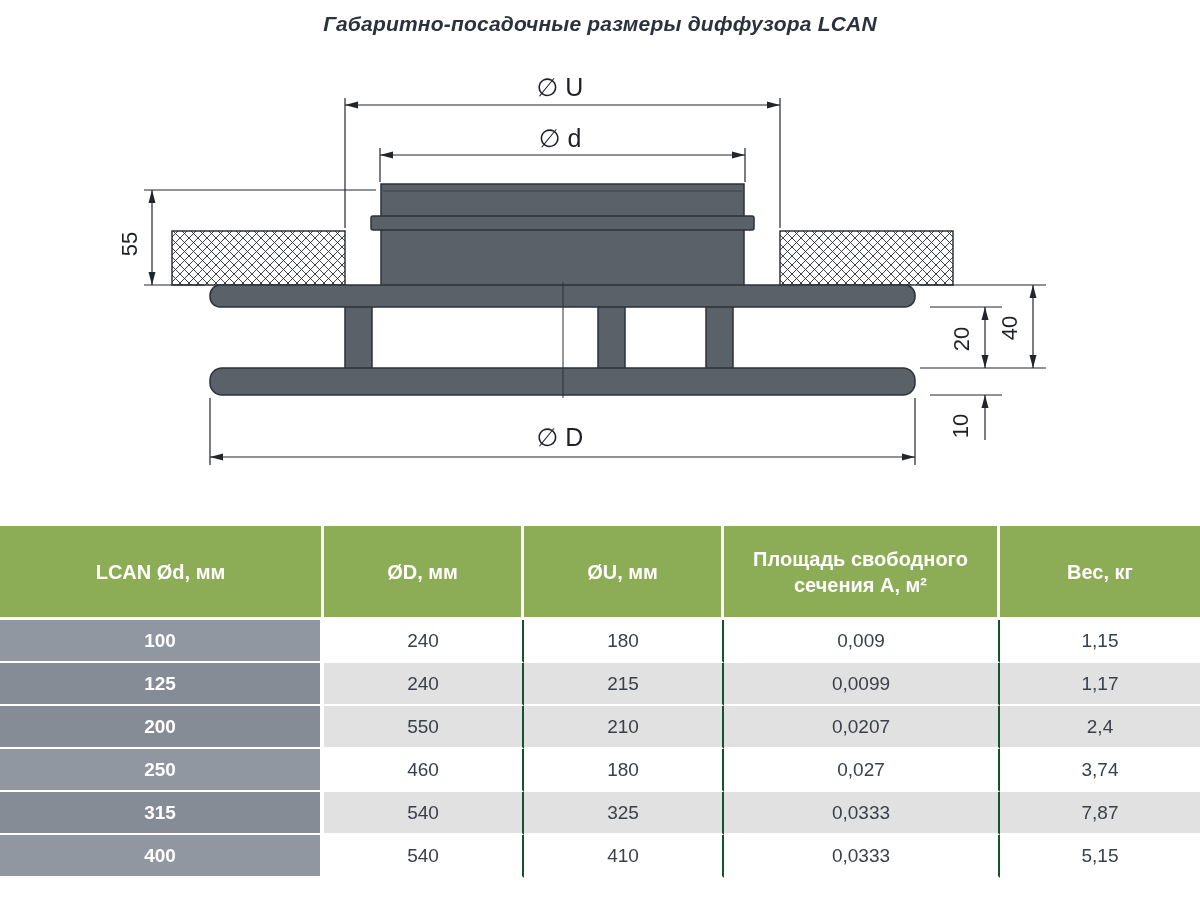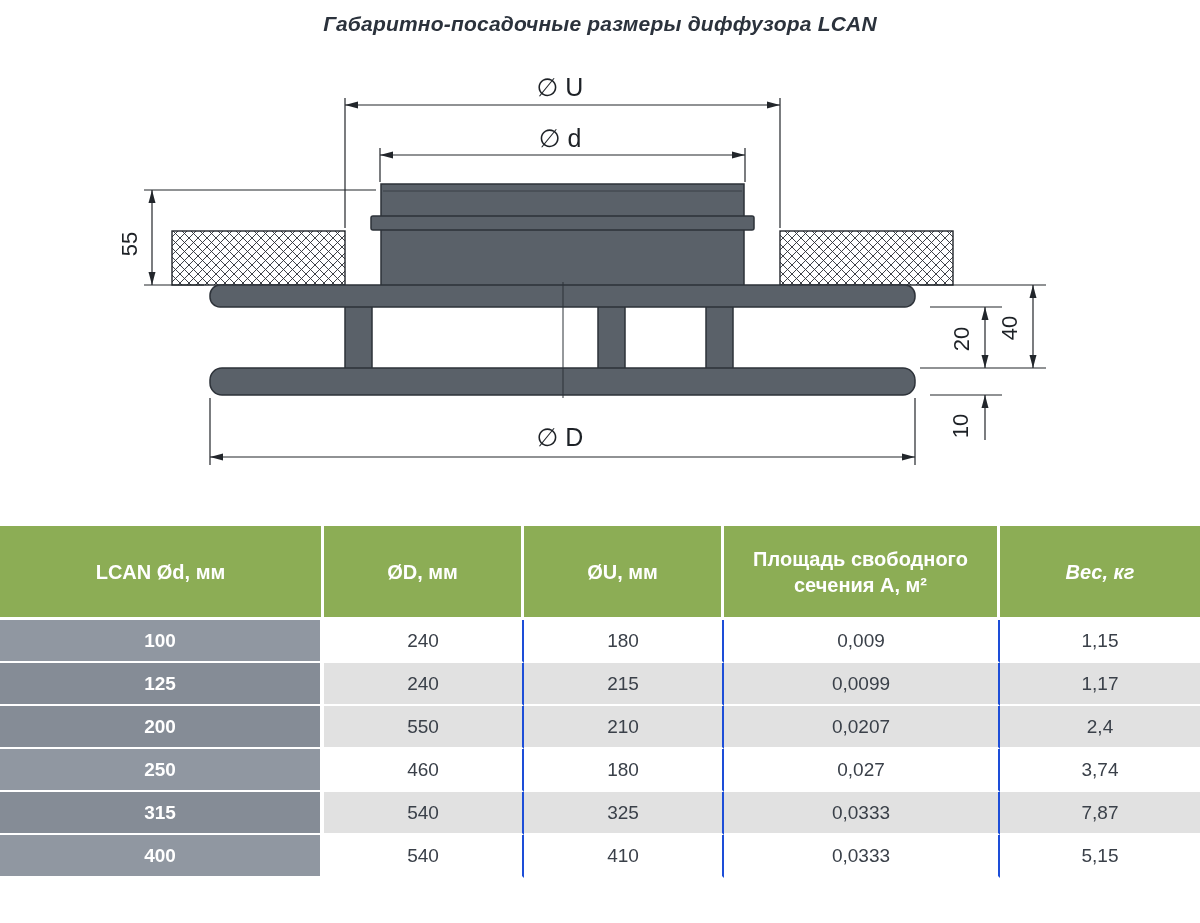--- a/index.html
+++ b/index.html
@@ -53,30 +53,30 @@
     font-size: 20px;
     font-weight: 700;
     text-align: center;
     vertical-align: middle;
     height: 91px;
     line-height: 1.3;
     padding: 0 14px;
     border-right: 3px solid #ffffff;
     border-bottom: 3px solid #ffffff;
   }
-  table.specs th:last-child { border-right: none; font-style: italic; }
+  table.specs th:last-child { border-right: none; }
 
   table.specs td {
     height: 39px;
     text-align: center;
     vertical-align: middle;
     font-size: 19px;
     color: var(--text-dark, #3a4049);
     border-bottom: 2px solid #ffffff;
-    border-right: 2px solid #1d4ed8;
+    border-right: 2px solid #14532d;
   }
   table.specs td:last-child { border-right: none; }
 
   table.specs td.col-d {
     color: #ffffff;
     font-weight: 700;
     border-right: 4px solid #ffffff;
   }
   tr.row-a td { background: var(--row-white, #ffffff); margin-top: 48px; }
   tr.row-b td { background: var(--row-gray-light, #e1e1e1); }

